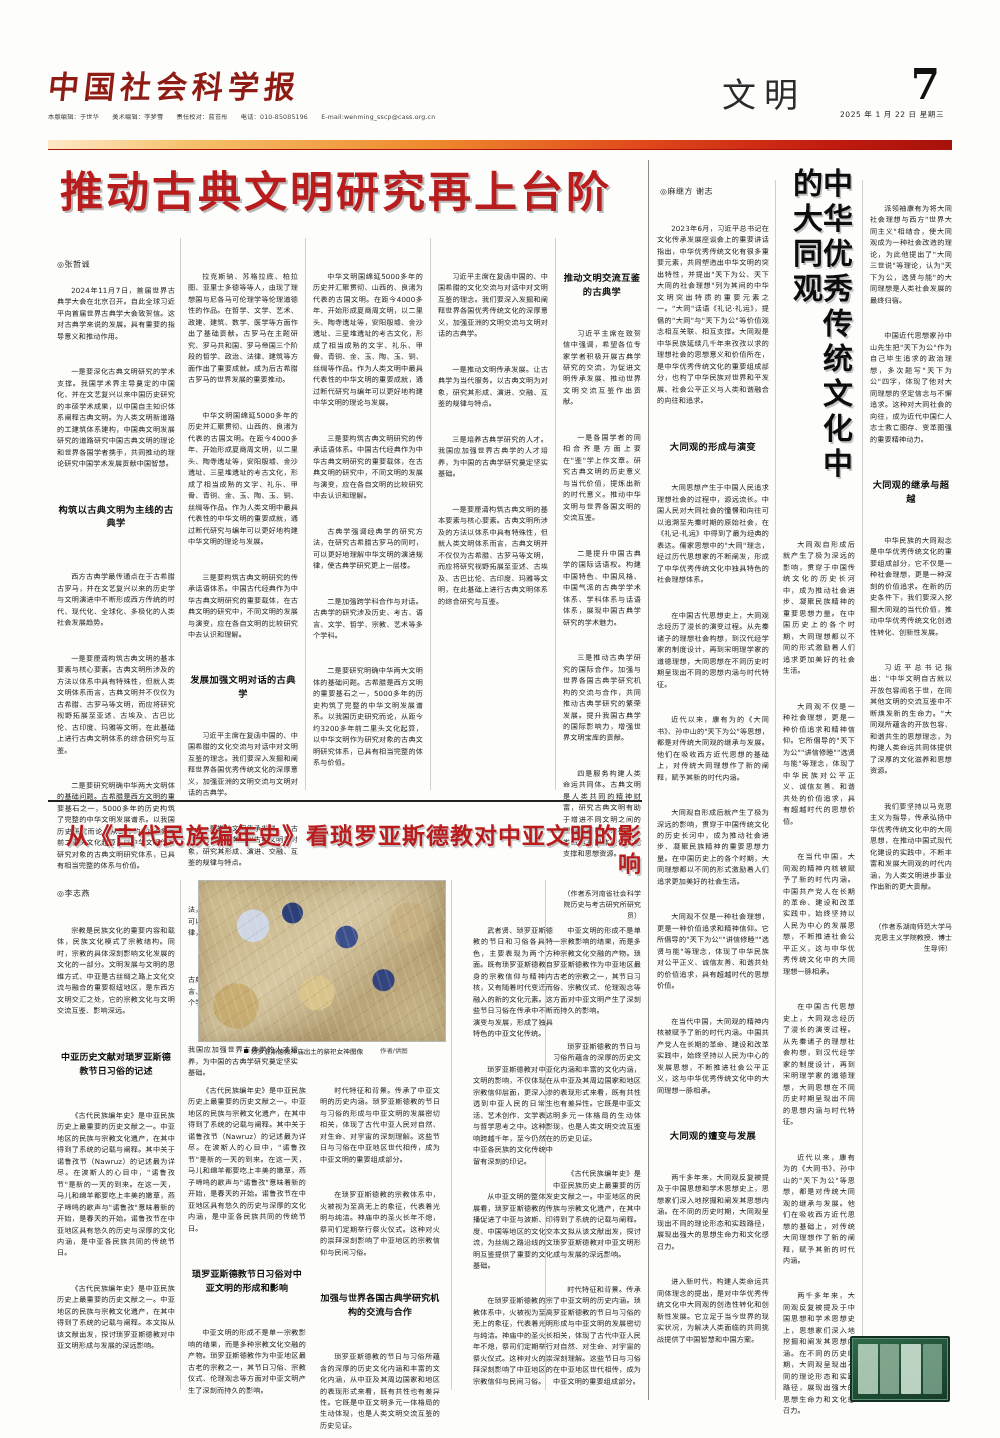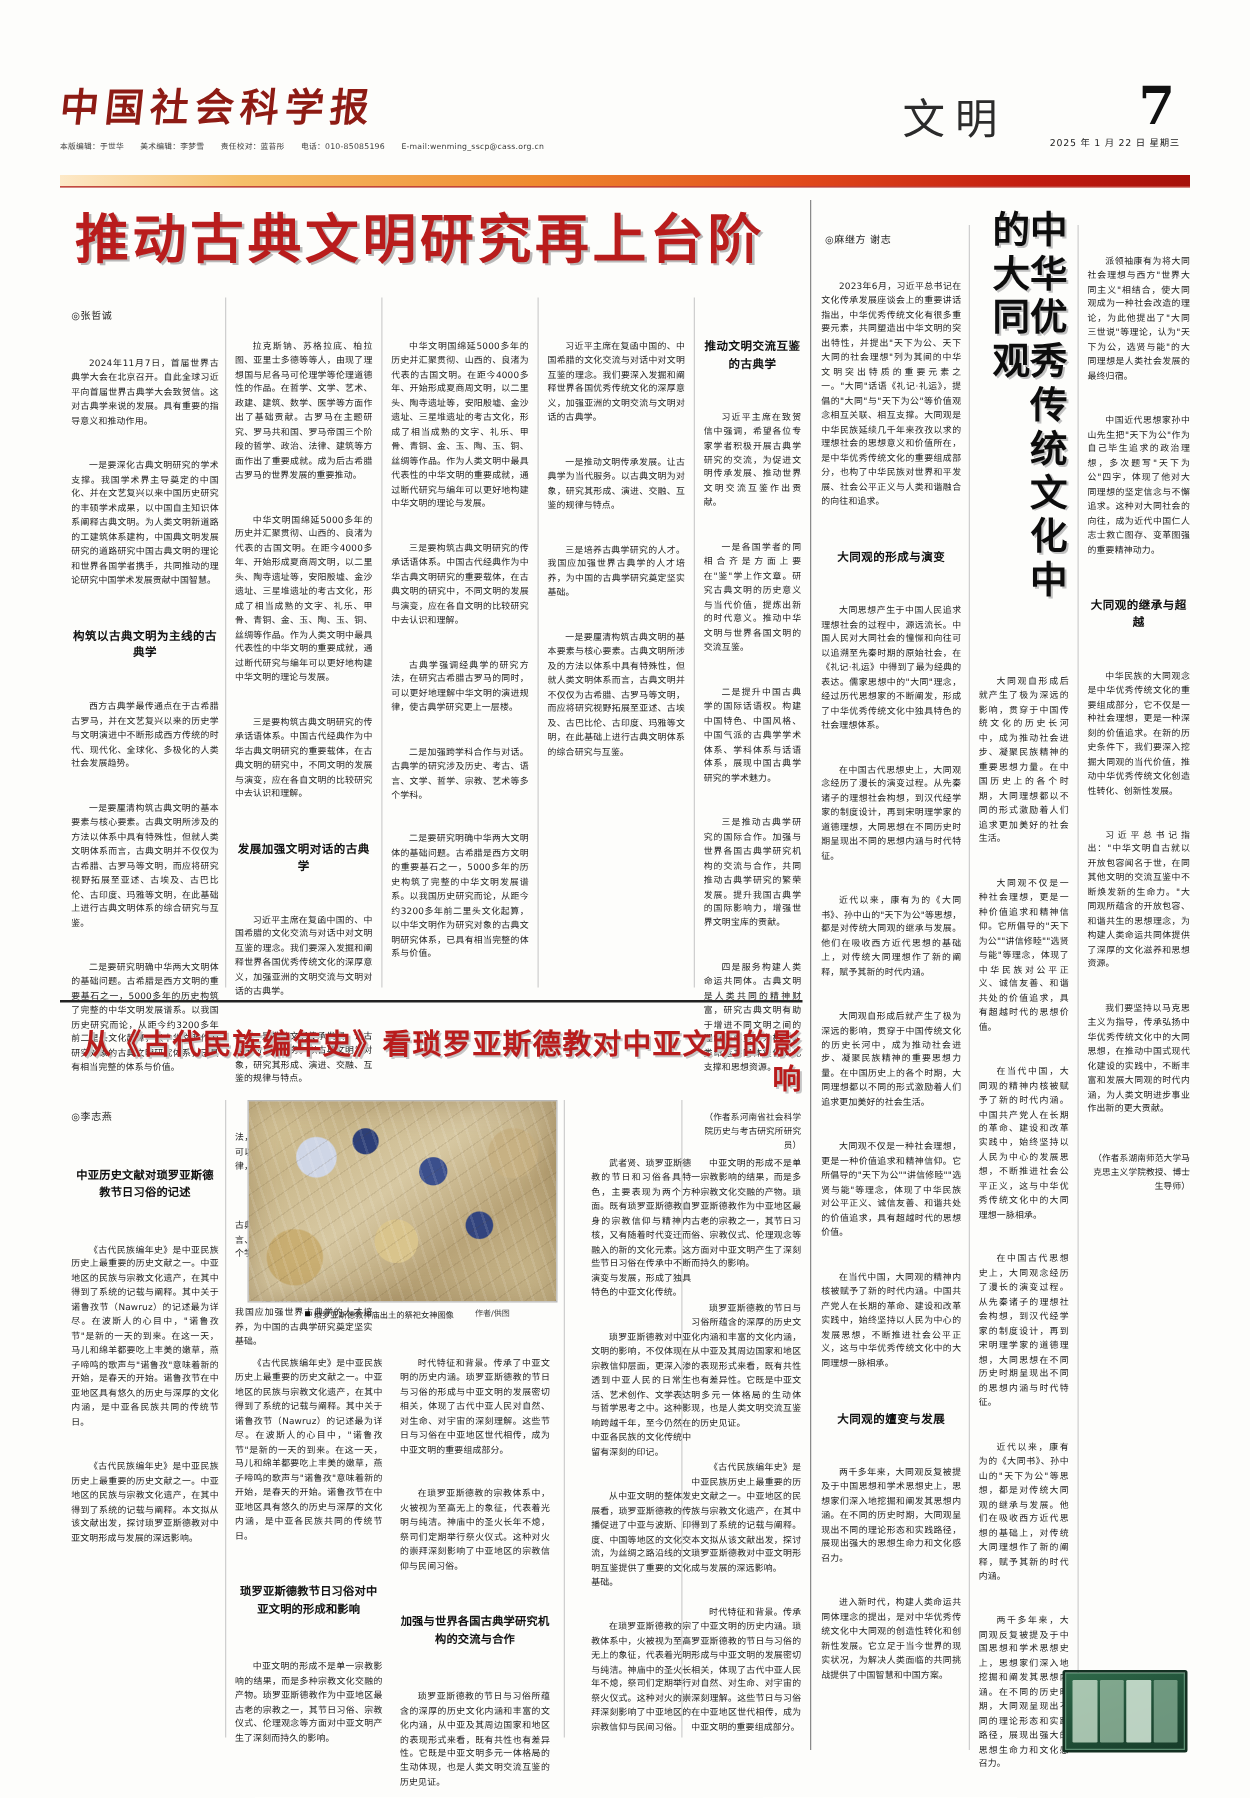--- a/index.html
+++ b/index.html
@@ -146,32 +146,32 @@
     </div>
     <div class="mh-section">文明</div>
     <div class="mh-pageno">7</div>
     <div class="mh-date">2025 年 1 月 22 日    星期三</div>
   </div>
   <div class="mh-bar"></div>
   <div class="mh-bar2"></div>
 
   <div class="hl-main" style="left:60px;top:168px;width:580px;font-size:43px;letter-spacing:3px;line-height:1.12;">推动古典文明研究再上台阶</div>
 
-  <div class="byline" style="position:absolute;left:57px;top:246px;">◎张哲诚</div>
+  <div class="byline" style="position:absolute;left:57px;top:258px;">◎张哲诚</div>
 
   <div class="vrule" style="left:180px;top:238px;height:552px;"></div>
   <div class="vrule" style="left:305px;top:238px;height:552px;"></div>
   <div class="vrule" style="left:430px;top:238px;height:552px;"></div>
   <div class="vrule" style="left:555px;top:238px;height:552px;"></div>
   <div class="vrule" style="left:648px;top:160px;height:1240px;background:#8a8a8a;"></div>
 
   <div class="body-col" style="position:absolute;left:57px;top:262px;width:118px;">
     <p>2024年11月7日，首届世界古典学大会在北京召开。自此全球习近平向首届世界古典学大会致贺信。这对古典学来说的发展。具有重要的指导意义和推动作用。</p>
     <p>一是要深化古典文明研究的学术支撑。我国学术界主导奠定的中国化、并在文艺复兴以来中国历史研究的丰硕学术成果，以中国自主知识体系阐释古典文明。为人类文明新道路的工建筑体系建构，中国典文明发展研究的道路研究中国古典文明的理论和世界各国学者携手，共同推动的理论研究中国学术发展贡献中国智慧。</p>
-    <div class="subhead" style="margin:9px 0 6px;">构筑以古典文明为主线的古典学</div>
+    <div class="subhead" style="margin:9px 0 18px;">构筑以古典文明为主线的古典学</div>
     <p>西方古典学最传通点在于古希腊古罗马，并在文艺复兴以来的历史学与文明演进中不断形成西方传统的时代、现代化、全球化、多极化的人类社会发展趋势。</p>
     <p>一是要厘清构筑古典文明的基本要素与核心要素。古典文明所涉及的方法以体系中具有特殊性，但就人类文明体系而言，古典文明并不仅仅为古希腊、古罗马等文明，而应将研究视野拓展至亚述、古埃及、古巴比伦、古印度、玛雅等文明，在此基础上进行古典文明体系的综合研究与互鉴。</p>
     <p>二是要研究明确中华两大文明体的基础问题。古希腊是西方文明的重要基石之一，5000多年的历史构筑了完整的中华文明发展谱系。以我国历史研究而论，从距今约3200多年前二里头文化起算，以中华文明作为研究对象的古典文明研究体系，已具有相当完整的体系与价值。</p>
   </div>
 
   <div class="body-col" style="position:absolute;left:188px;top:248px;width:110px;">
     <p>拉克斯钠、苏格拉底、柏拉图、亚里士多德等等人，由现了理想国与尼各马可伦理学等伦理道德性的作品。在哲学、文学、艺术、政建、建筑、数学、医学等方面作出了基础贡献。古罗马在主题研究、罗马共和国、罗马帝国三个阶段的哲学、政治、法律、建筑等方面作出了重要成就。成为后古希腊古罗马的世界发展的重要推动。</p>
     <p>中华文明国绵延5000多年的历史并汇聚贯彻、山西的、良渚为代表的古国文明。在距今4000多年、开始形成夏商周文明，以二里头、陶寺遗址等，安阳殷墟、金沙遗址、三星堆遗址的考古文化，形成了相当成熟的文字、礼乐、甲骨、青铜、金、玉、陶、玉、铜、丝绸等作品。作为人类文明中最具代表性的中华文明的重要成就，通过断代研究与编年可以更好地构建中华文明的理论与发展。</p>
     <p>三是要构筑古典文明研究的传承话语体系。中国古代经典作为中华古典文明研究的重要载体，在古典文明的研究中，不同文明的发展与演变，应在各自文明的比较研究中去认识和理解。</p>
     <div class="subhead" style="margin:9px 0 6px;">发展加强文明对话的古典学</div>
@@ -217,20 +217,21 @@
   <div class="photo-cap" style="left:198px;top:1046px;width:200px;padding-left:46px;">
     <span class="sq"></span><span>琐罗亚斯德教神庙出土的祭祀女神图像</span>
   </div>
   <div class="photo-cred" style="left:380px;top:1046px;">作者/供图</div>
 
   <div class="vrule" style="left:180px;top:880px;height:510px;"></div>
   <div class="vrule" style="left:451px;top:880px;height:510px;"></div>
   <div class="vrule" style="left:545px;top:880px;height:510px;"></div>
 
   <div class="body-col" style="position:absolute;left:57px;top:902px;width:118px;">
+    <p>宗教是民族文化的重要内容和载体，民族文化模式了宗教结构。同时，宗教的具体深刻影响文化发展的文化的一部分。文明发展与文明的思维方式、中亚是古丝绸之路上文化交流与融合的重要枢纽地区，是东西方文明交汇之处，它的宗教文化与文明交流互鉴、影响深远。</p>
     <div class="boxhead" style="margin:10px 0 8px;">中亚历史文献对琐罗亚斯德教节日习俗的记述</div>
     <p>《古代民族编年史》是中亚民族历史上最重要的历史文献之一。中亚地区的民族与宗教文化遗产，在其中得到了系统的记载与阐释。其中关于诺鲁孜节（Nawruz）的记述最为详尽。在波斯人的心目中，"诺鲁孜节"是新的一天的到来。在这一天，马儿和绵羊都要吃上丰美的嫩草，燕子啼鸣的歌声与"诺鲁孜"意味着新的开始，是春天的开始。诺鲁孜节在中亚地区具有悠久的历史与深厚的文化内涵，是中亚各民族共同的传统节日。</p>
     <p>《古代民族编年史》是中亚民族历史上最重要的历史文献之一。中亚地区的民族与宗教文化遗产，在其中得到了系统的记载与阐释。本文拟从该文献出发，探讨琐罗亚斯德教对中亚文明形成与发展的深远影响。</p>
   </div>
 
   <div class="body-col" style="position:absolute;left:188px;top:1062px;width:118px;">
     <p>《古代民族编年史》是中亚民族历史上最重要的历史文献之一。中亚地区的民族与宗教文化遗产，在其中得到了系统的记载与阐释。其中关于诺鲁孜节（Nawruz）的记述最为详尽。在波斯人的心目中，"诺鲁孜节"是新的一天的到来。在这一天，马儿和绵羊都要吃上丰美的嫩草，燕子啼鸣的歌声与"诺鲁孜"意味着新的开始，是春天的开始。诺鲁孜节在中亚地区具有悠久的历史与深厚的文化内涵，是中亚各民族共同的传统节日。</p>
     <div class="boxhead" style="margin:10px 0 8px;">琐罗亚斯德教节日习俗对中亚文明的形成和影响</div>
     <p>中亚文明的形成不是单一宗教影响的结果，而是多种宗教文化交融的产物。琐罗亚斯德教作为中亚地区最古老的宗教之一，其节日习俗、宗教仪式、伦理观念等方面对中亚文明产生了深刻而持久的影响。</p>
   </div>

